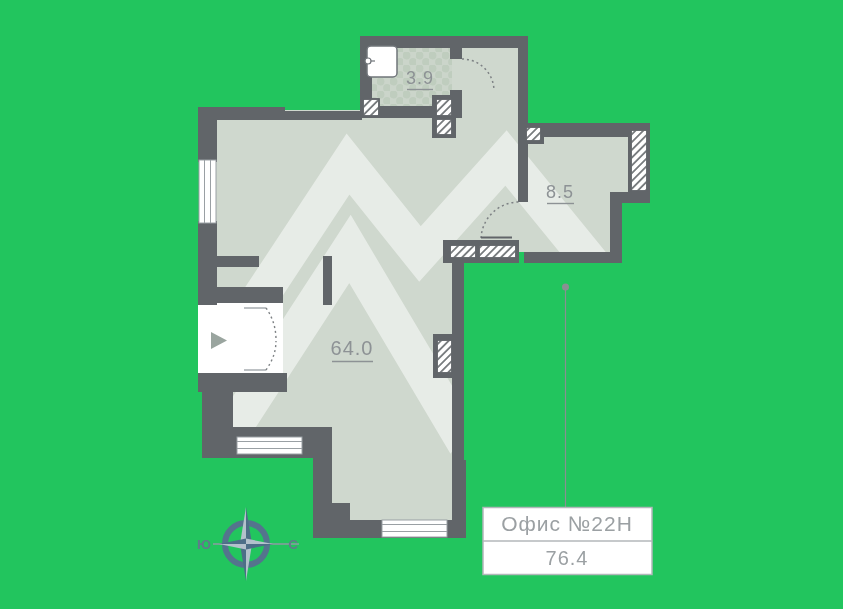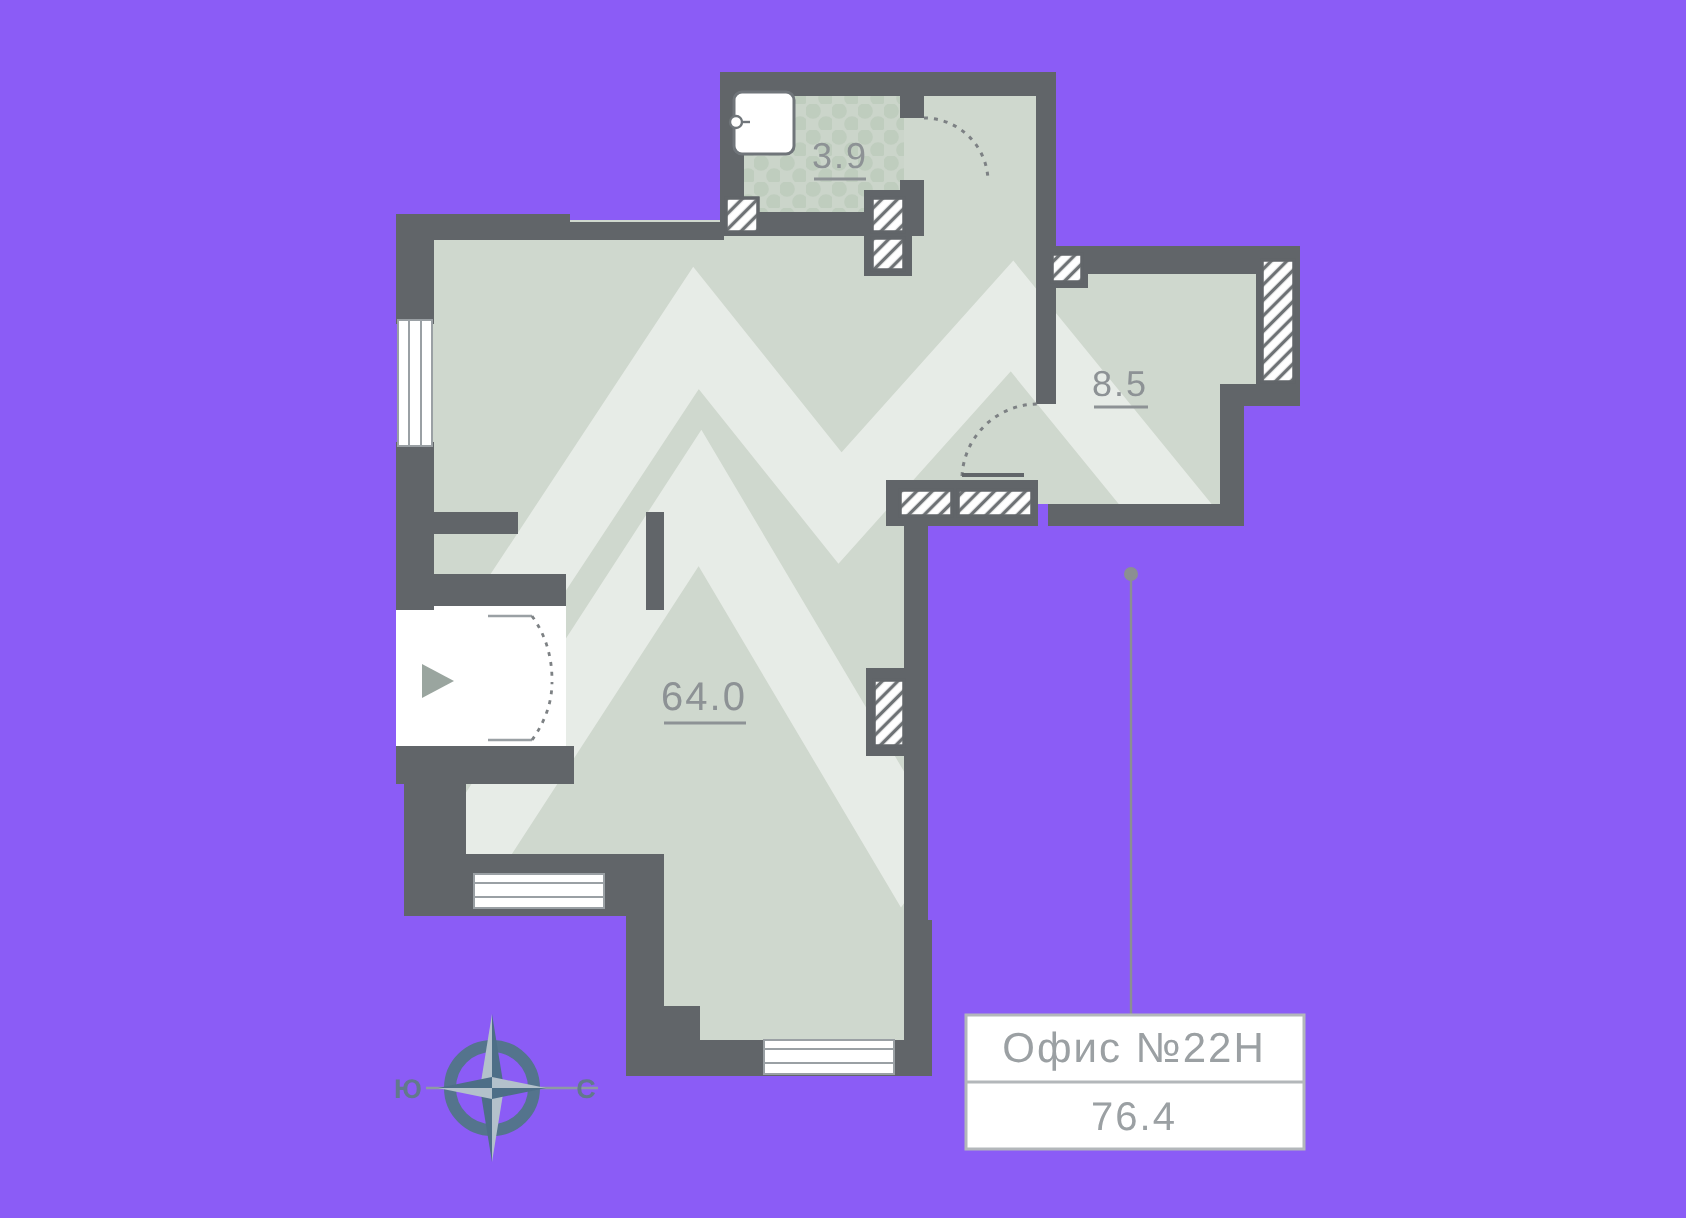--- a/index.html
+++ b/index.html
@@ -1,16 +1,16 @@
 <!DOCTYPE html>
 <html><head>
 <meta charset="utf-8">
 <style>
   html,body{margin:0;padding:0;background:#fff;}
-  #stage{position:relative;width:843px;height:609px;background:#8b5cf6;overflow:hidden;
+  #stage{position:relative;width:843px;height:609px;background:#22c55e;overflow:hidden;
          font-family:"Liberation Sans", sans-serif;}
   svg{display:block;}
   .room-label{fill:#8d9295;font-family:"Liberation Sans",sans-serif;letter-spacing:1px;}
   .box-text{fill:#9ba0a3;font-family:"Liberation Sans",sans-serif;letter-spacing:1px;}
   .compass-letter{fill:#62798c;font-family:"Liberation Sans",sans-serif;font-weight:bold;}
 </style>
 </head>
 <body>
 
 <div id="stage">

